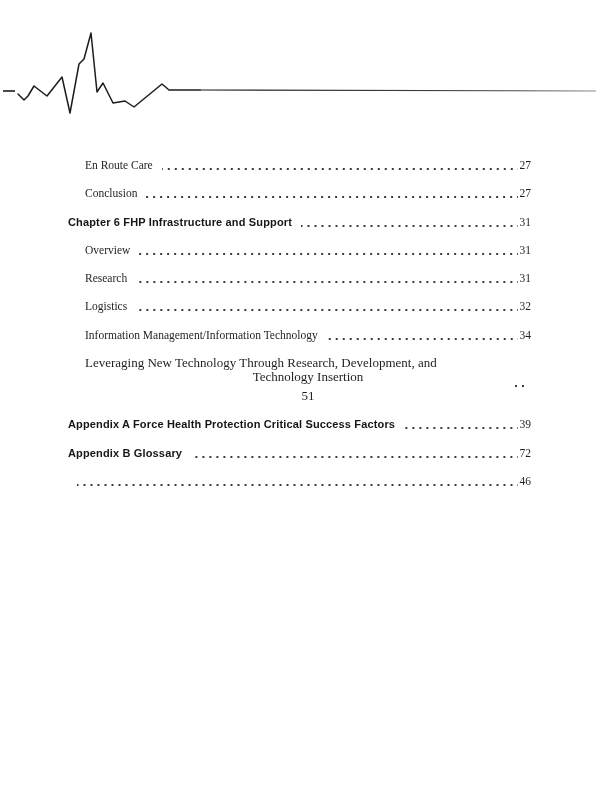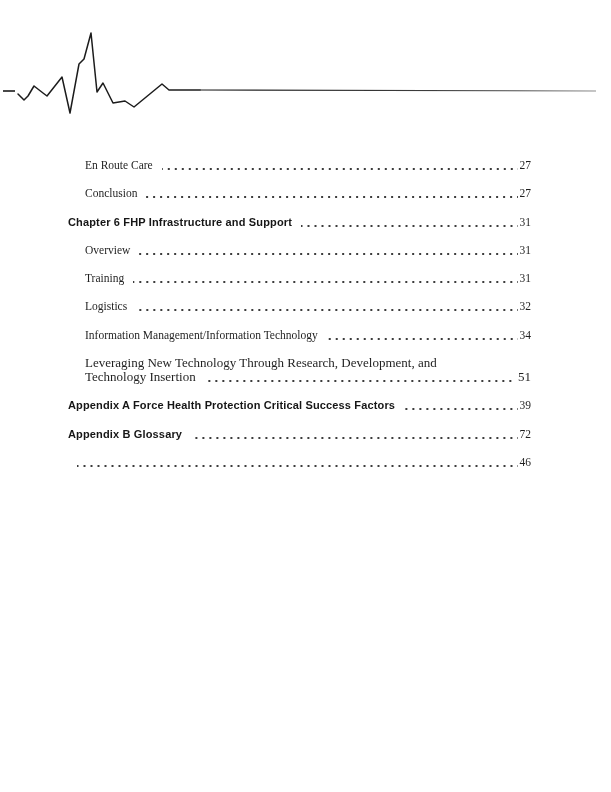--- a/index.html
+++ b/index.html
@@ -64,20 +64,21 @@
   }
   .two-line-block {
     font-size: 13px;
     line-height: 14px;
     margin-bottom: 14.3px;
     padding-left: 17px;
   }
   .two-line-block .cont-row {
     display: flex;
     align-items: center;
+    flex-direction: column;
   }
 </style>
 </head>
 <body>
 
 <div class="page">
 
   <svg class="ekg" width="611" height="130" viewBox="0 0 611 130" xmlns="http://www.w3.org/2000/svg">
     <defs>
       <linearGradient id="fade" x1="0" y1="0" x2="1" y2="0">
@@ -111,21 +112,21 @@
       <span class="pg">31</span>
     </div>
 
     <div class="row sub">
       <span class="label">Overview</span>
       <span class="dots"></span>
       <span class="pg">31</span>
     </div>
 
     <div class="row sub">
-      <span class="label">Training</span>
+      <span class="label">Research</span>
       <span class="dots"></span>
       <span class="pg">31</span>
     </div>
 
     <div class="row sub">
       <span class="label">Logistics</span>
       <span class="dots"></span>
       <span class="pg">32</span>
     </div>
 

